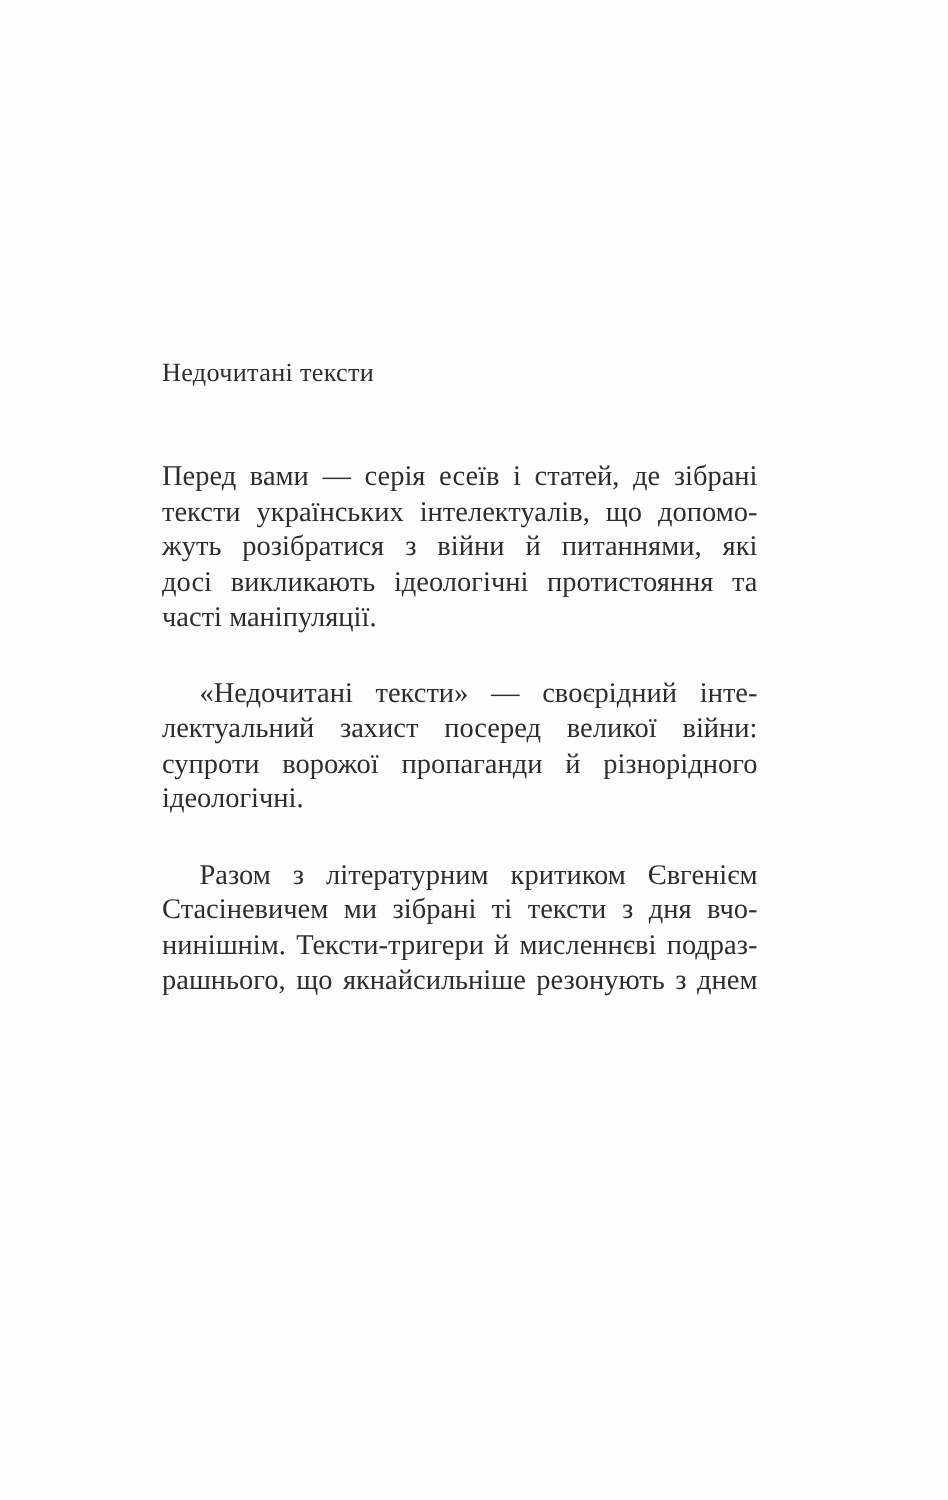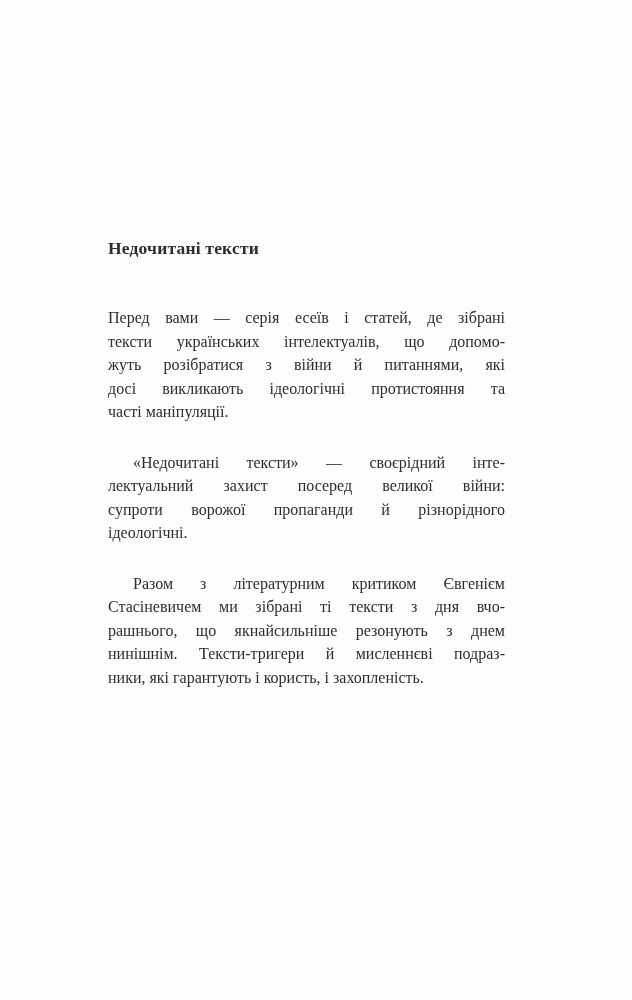--- a/index.html
+++ b/index.html
@@ -17,32 +17,32 @@
     height: 1000px;
     overflow: hidden;
   }
   .content {
     position: absolute;
     left: 108px;
     top: 236px;
     width: 397px;
   }
   .heading {
-    font-weight: 700;
+    font-weight: 400;
     font-size: 17.5px;
     line-height: 24px;
     margin: 0 0 46px 0;
     letter-spacing: 0.2px;
   }
   .para {
     margin: 0;
     padding: 0;
   }
   .line {
-    font-size: 16px;
+    font-size: 19px;
     line-height: 23.5px;
   }
   .line.justify {
     text-align: justify;
     text-align-last: justify;
   }
   .line.first-indent {
     text-indent: 25px;
     margin-top: 27px;
   }
@@ -63,19 +63,18 @@
         </div>
         <div class="para">
           <div class="line justify first-indent">«Недочитані тексти» — своєрідний інте-</div>
           <div class="line justify">лектуальний захист посеред великої війни:</div>
           <div class="line justify">супроти ворожої пропаганди й різнорідного</div>
           <div class="line">ідеологічні.</div>
         </div>
         <div class="para">
           <div class="line justify first-indent">Разом з літературним критиком Євгенієм</div>
           <div class="line justify">Стасіневичем ми зібрані ті тексти з дня вчо-</div>
+          <div class="line justify">нинішнім. Тексти-тригери й мисленнєві подраз-</div>
           <div class="line justify">рашнього, що якнайсильніше резонують з днем</div>
-          <div class="line justify">нинішнім. Тексти-тригери й мисленнєві подраз-</div>
-          <div class="line">ники, які гарантують і користь, і захопленість.</div>
         </div>
       </div>
   </div>
 </div>
 
 </body></html>

